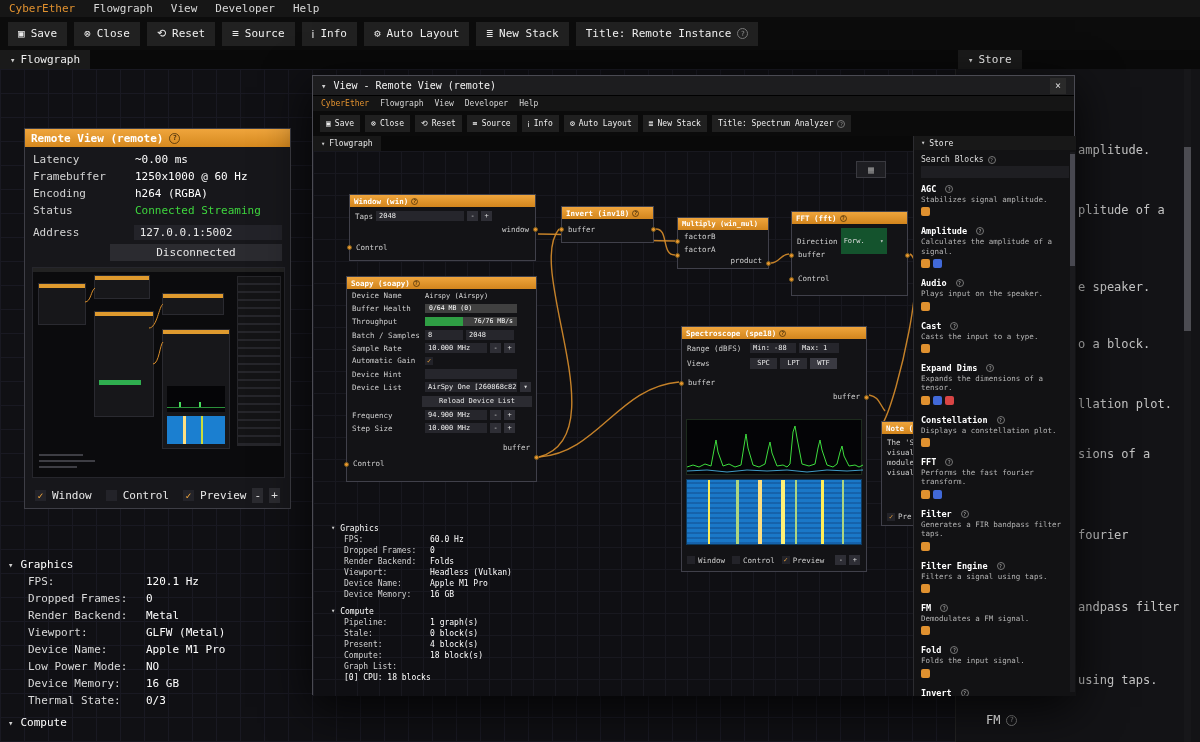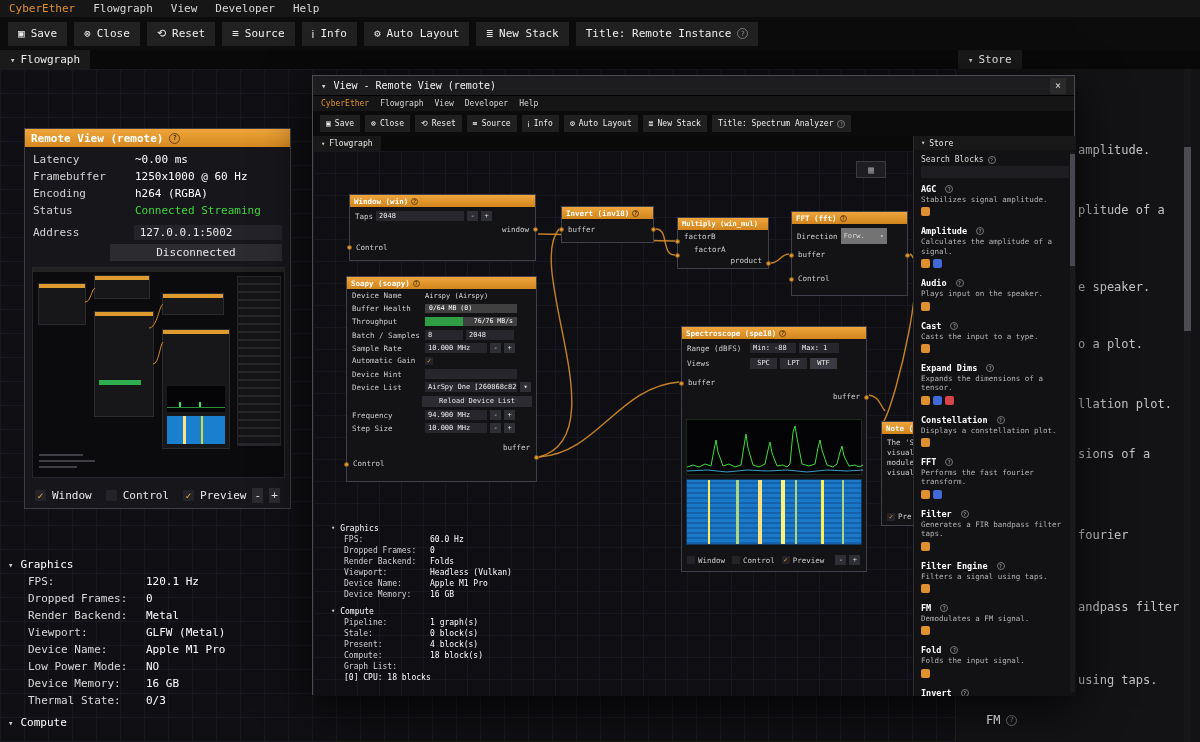--- a/index.html
+++ b/index.html
@@ -73,21 +73,21 @@
 .blbl{color:#cfcfcf;font-size:7.5px}
 .binp{background:#26262c;color:#efefef;padding:0 3px;height:10px;line-height:10px;overflow:hidden;font-size:7px;cursor:text}
 .bsq{background:#2e2e35;width:11px;height:10px;text-align:center;line-height:10px;font-size:7px;color:#ddd;cursor:pointer;flex:none}
 .bbtn{background:#2b2b31;height:11px;line-height:11px;text-align:center;font-size:7px;color:#e8e8e8;cursor:pointer}
 .dot{position:absolute;width:5px;height:5px;border-radius:50%;background:#e8962e;border:1px solid #7a5a1a;cursor:crosshair}
 .pL{left:-3px}.pR{right:-3px}
 .cb2{width:8px;height:8px;background:#232329;display:inline-flex;align-items:center;justify-content:center;color:#f0a63c;font-size:7px;font-weight:bold;flex:none;cursor:pointer}
 .pb{position:relative;background:#404040;height:9px;overflow:hidden}
 .pb .fill{position:absolute;left:0;top:0;height:100%;background:#2f9e44}
 .pb .ptxt{position:absolute;top:0;height:9px;line-height:9px;font-size:6.5px;color:#fff;padding:0 2px}
-.dd{background:#737373;height:16px;line-height:10px;display:flex;align-items:center;gap:2px;padding:0 3px;font-size:7px;cursor:pointer}
+.dd{background:#14532d;height:26px;line-height:10px;display:flex;align-items:center;gap:2px;padding:0 3px;font-size:7px;cursor:pointer}
 .spec{position:absolute;background:#040406;border:1px solid #1d2b1d;cursor:crosshair}
 .wf{position:absolute;border:1px solid #0d3a5e;cursor:crosshair;background-color:#1a78c8;background-image:linear-gradient(90deg,transparent 0 12%,#ffee58 12% 13.5%,transparent 13.5% 28%,#aed581 28% 30%,transparent 30% 41%,#ffe082 41% 43%,transparent 43% 54%,#fff176 54% 56.5%,transparent 56.5% 62%,#aed581 62% 63.5%,transparent 63.5% 77%,#ffee58 77% 79%,transparent 79% 89%,#aed581 89% 90.5%,transparent 90.5%),repeating-linear-gradient(0deg,rgba(0,0,40,.18) 0 2px,transparent 2px 5px)}
 .wires{position:absolute;left:0;top:0;pointer-events:none}
 
 .wstats{position:absolute;left:18px;top:371px;font-size:8px}
 .ws-h{display:flex;gap:5px;color:#fff;height:12px;align-items:center;cursor:pointer}
 .ws-row{display:flex;height:11px;padding-left:13px;align-items:center}
 .ws-lbl{width:86px;color:#d2d2d2}
 .ws-val{color:#fff}
 
@@ -268,21 +268,21 @@
     <div class="cmp-main g-h" style="font-size:11px">
         <span class="chev">▾</span>
         <span>Compute</span>
       </div>
   </div>
 
   <div class="storebg">
     <div class="frag" style="top:74px">amplitude.</div>
     <div class="frag" style="top:134px">plitude of a</div>
     <div class="frag" style="top:211px">e speaker.</div>
-    <div class="frag" style="top:268px">o a plot.</div>
+    <div class="frag" style="top:268px">o a block.</div>
     <div class="frag" style="top:328px">llation plot.</div>
     <div class="frag" style="top:378px">sions of a</div>
     <div class="frag" style="top:459px">fourier</div>
     <div class="frag" style="top:531px">andpass filter</div>
     <div class="frag" style="top:604px">using taps.</div>
     <div class="fm-name" style="top:644px">
         <span>FM</span>
         <span class="qm">?</span>
       </div>
     <div class="sb-track">
@@ -395,21 +395,21 @@
       </div>
 
       <div class="wblk" style="left:364px;top:66px;width:92px;height:52px">
         <div class="bh" style="font-size:7px">
             <span>Multiply (win_mul)</span>
           </div>
         <div class="wrow" style="left:6px;top:14px">
             <span class="blbl">factorB</span>
           </div>
         <span class="dot pL" style="top:21px"></span>
-        <div class="wrow" style="left:16px;top:27px">
+        <div class="wrow" style="left:6px;top:27px">
             <span class="blbl">factorA</span>
           </div>
         <span class="dot pL" style="top:35px"></span>
         <div class="wrow" style="right:6px;top:38px">
             <span class="blbl">product</span>
           </div>
         <span class="dot pR" style="top:43px"></span>
       </div>
 
       <div class="wblk" style="left:478px;top:60px;width:117px;height:85px">

